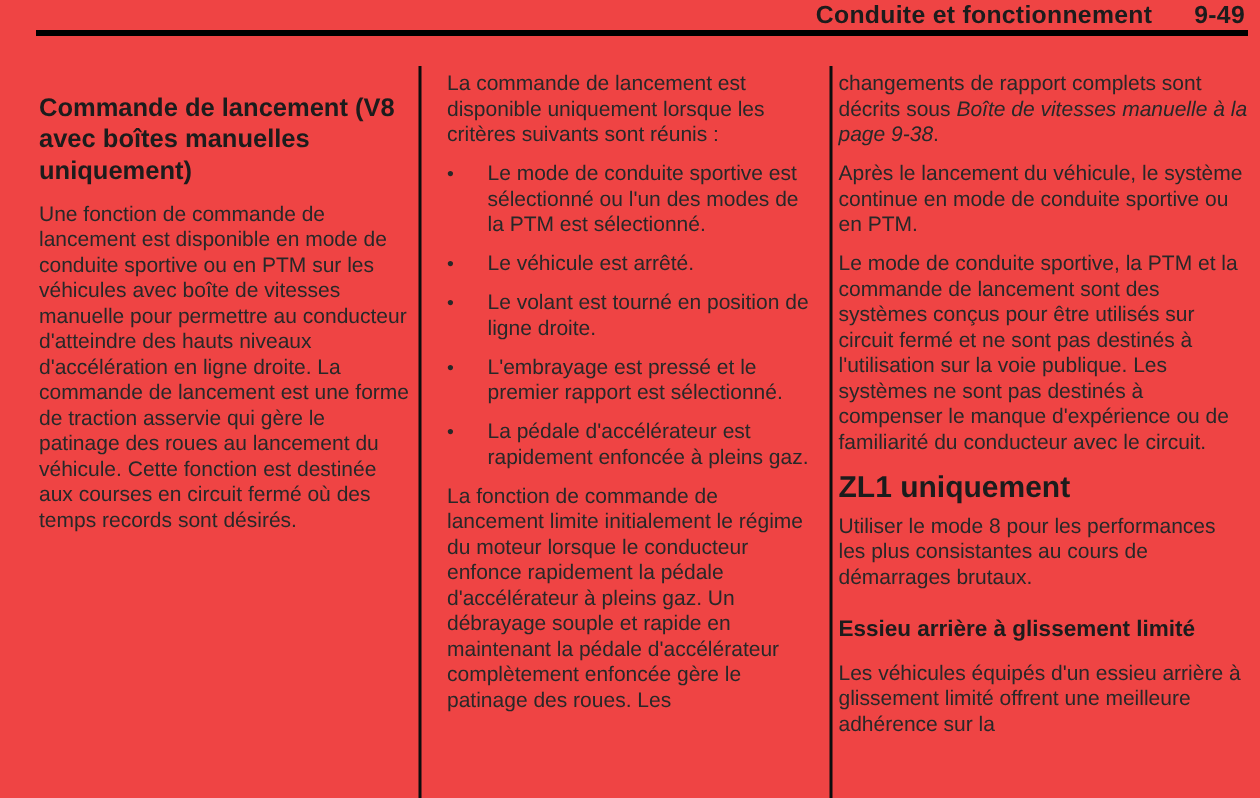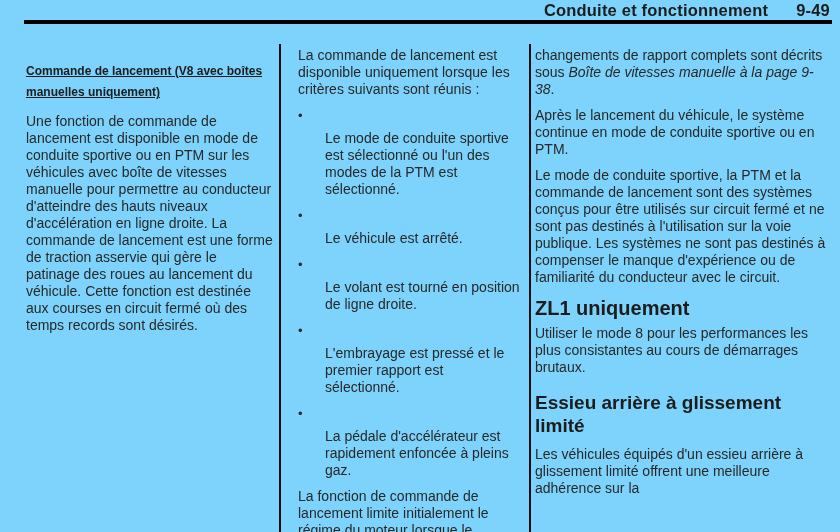--- a/index.html
+++ b/index.html
@@ -1,21 +1,21 @@
 <!DOCTYPE html>
 <html><head>
 <meta charset="utf-8">
 <style>
   html, body { margin: 0; padding: 0; }
   body { background: #ffffff; }
   .page {
     position: relative;
     width: 840px;
     height: 532px;
-    background: #7dd3fc;
+    background: #ef4444;
     overflow: hidden;
     font-family: "Liberation Sans", sans-serif;
     color: #282828;
   }
   .running-head {
     position: absolute;
     top: 1px; left: 24px; right: 10px;
     display: flex;
     justify-content: flex-end;
     align-items: baseline;
@@ -32,54 +32,53 @@
     background: #000000;
   }
   .columns {
     position: absolute;
     top: 44px; left: 0; right: 0; bottom: 0;
     display: flex;
     align-items: stretch;
   }
   .col { box-sizing: border-box; font-size: 14px; line-height: 17px; }
   .col-a { width: 279px; padding: 3px 6px 0 26px; }
-  .col-b { width: 248px; padding: 3px 8px 0 17px; }
+  .col-b { width: 272px; padding: 3px 8px 0 17px; }
   .col-c { flex: 1; padding: 3px 8px 0 4px; }
   .vrule { width: 2px; background: #0d0d0d; }
   .col p { margin: 0 0 9px 0; }
   .h-section {
-    font-size: 12px;
+    font-size: 17px;
     line-height: 21px;
     font-weight: bold;
     color: #1c1c1c;
     margin: 14px 0 10px 0;
-    text-decoration: underline;
   }
   .h-sub {
     font-size: 20px;
     line-height: 18px;
     font-weight: bold;
     color: #1c1c1c;
     margin: 13px 0 8px 0;
   }
   .h-major {
-    font-size: 19px;
+    font-size: 15px;
     line-height: 23px;
     font-weight: bold;
     color: #1c1c1c;
     margin: 15px 0 9px 0;
   }
   ul.bullets { list-style: none; margin: 0 0 9px 0; padding: 0; }
   ul.bullets li { display: flex; margin: 0 0 9px 0; }
   .bullet-marker {
     width: 27px;
     flex: 0 0 27px;
     font-size: 13px;
   }
-  .bullet-text { flex: 1; margin-top: 23px; }
+  .bullet-text { flex: 1; }
   .italic { font-style: italic; }
 </style>
 </head>
 <body>
 
 <div class="page">
 
   <div class="running-head">
     <span>Conduite et fonctionnement</span>
     <span>9-49</span>

